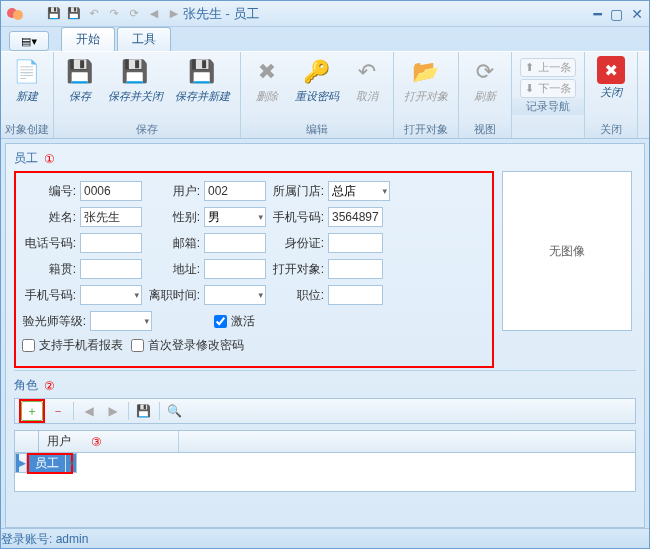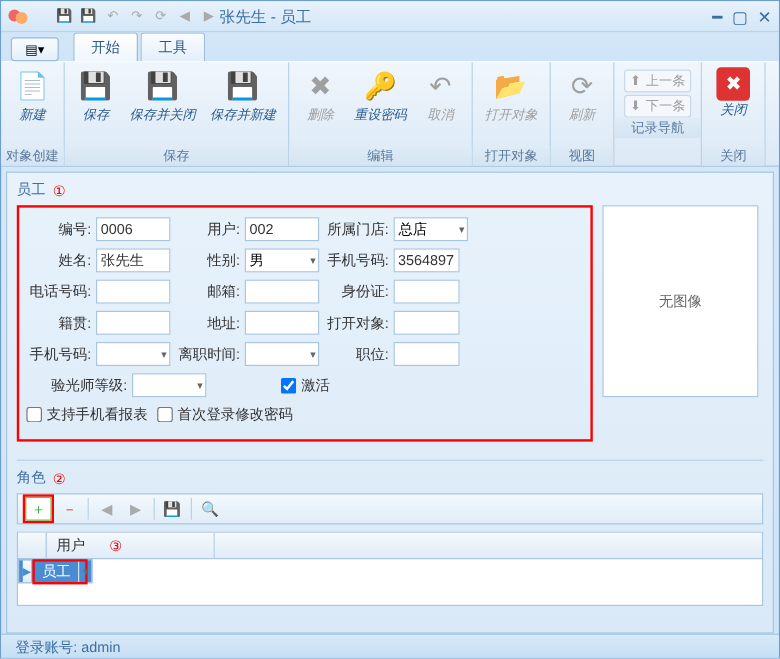--- a/index.html
+++ b/index.html
@@ -33,35 +33,35 @@
 .form { border: 2px solid #f00; padding: 8px 6px 6px; background: transparent; width: 480px; }
 .row { display: flex; align-items: center; margin-bottom: 6px; gap: 4px; }
 .lab { width: 54px; text-align: right; color: #333; font-size: 12px; }
 .inp { width: 62px; height: 20px; border: 1px solid #a8c6e0; background: #fff; padding: 0 3px; font-size: 12px; color: #333; }
 .inp.w55 { width: 55px; }
 .sel { width: 62px; height: 20px; border: 1px solid #a8c6e0; background: #fff; font-size: 12px; display: flex; align-items: center; padding: 0 3px; position: relative; }
 .sel::after { content: "▾"; position: absolute; right: 2px; font-size: 9px; color: #666; }
 .chk { display: flex; align-items: center; gap: 4px; font-size: 12px; color: #333; }
 .chk input { width: 13px; height: 13px; }
 .img-box { width: 130px; height: 160px; border: 1px solid #a8c6e0; background: #fff; display: flex; align-items: center; justify-content: center; color: #666; font-size: 12px; }
-.roles { margin-top: 15px; border-top: 1px solid #b8d2e8; padding-top: 6px; }
+.roles { margin-top: 2px; border-top: 1px solid #b8d2e8; padding-top: 6px; }
 .role-toolbar { height: 26px; background: linear-gradient(#f4f9fd,#e0ecf7); border: 1px solid #a8c6e0; display: flex; align-items: center; padding: 0 4px; gap: 2px; margin-top: 2px; }
 .tbtn { width: 22px; height: 20px; display: flex; align-items: center; justify-content: center; font-size: 12px; border-radius: 2px; }
 .tbtn.add { border: 1px solid #7fb850; background: #fff; }
 .sep { width: 1px; height: 18px; background: #b8d2e8; margin: 0 2px; }
 .grid { border: 1px solid #a8c6e0; margin-top: 6px; background: #fff; }
 .grid-head { height: 22px; background: linear-gradient(#f4f9fd,#e0ecf7); border-bottom: 1px solid #a8c6e0; display: flex; align-items: center; }
 .grid-head-cell { border-right: 1px solid #b8d2e8; padding: 0 8px; font-size: 12px; color: #333; height: 100%; display: flex; align-items: center; }
 .grid-row { height: 20px; display: flex; align-items: center; font-size: 12px; }
 .grid-row.sel { background: #4a8cd4; color: #fff; }
 .grid-row-hdr { width: 24px; height: 100%; background: linear-gradient(#f4f9fd,#e0ecf7); border-right: 1px solid #a8c6e0; display: flex; align-items: center; justify-content: center; color: #4a8cd4; font-size: 9px; }
 .grid-cell { padding: 0 6px; border-right: 1px solid #d0e0ef; }
 .redbox2 { border: 2px solid #f00; display: inline-block; }
 .redbox3 { border: 2px solid #f00; display: flex; width: 160px; }
-.status { position: absolute; left: 0; right: 0; bottom: 0; height: 20px; background: linear-gradient(#d6e9f8,#c8dff3); border-top: 1px solid #a8c6e0; padding: 2px 12px; color: #3a6ea5; font-size: 12px; }
+.status { position: absolute; left: 0; right: 0; bottom: 0; height: 20px; background: linear-gradient(#d6e9f8,#c8dff3); border-top: 1px solid #a8c6e0; padding: 2px 0; color: #3a6ea5; font-size: 12px; }
 .app-ico { width: 16px; height: 16px; position: relative; }
 .app-ico::before { content: ""; position: absolute; width: 10px; height: 10px; background: #e66; border-radius: 50%; left: 0; top: 2px; }
 .app-ico::after { content: ""; position: absolute; width: 10px; height: 10px; background: #fa6; border-radius: 50%; left: 6px; top: 4px; }
 </style>
 </head>
 <body>
 
 <div class="window">
   <div class="titlebar">
     <div class="app-ico"></div>
@@ -219,21 +219,21 @@
         </div>
         <div class="row">
           <span class="lab">手机号码:</span>
           <div class="sel"></div>
           <span class="lab">离职时间:</span>
           <div class="sel"></div>
           <span class="lab">职位:</span>
           <input class="inp w55" style="">
         </div>
         <div class="row">
-          <span class="lab" style="width:64px;margin-left:20px;">验光师等级:</span>
+          <span class="lab" style="width:64px;">验光师等级:</span>
           <div class="sel"></div>
           <span style="width:54px;"></span>
           <label class="chk">
               <input type="checkbox" checked="" style="">
               <span>激活</span>
             </label>
         </div>
         <div class="row">
           <label class="chk">
               <input type="checkbox" style="">

